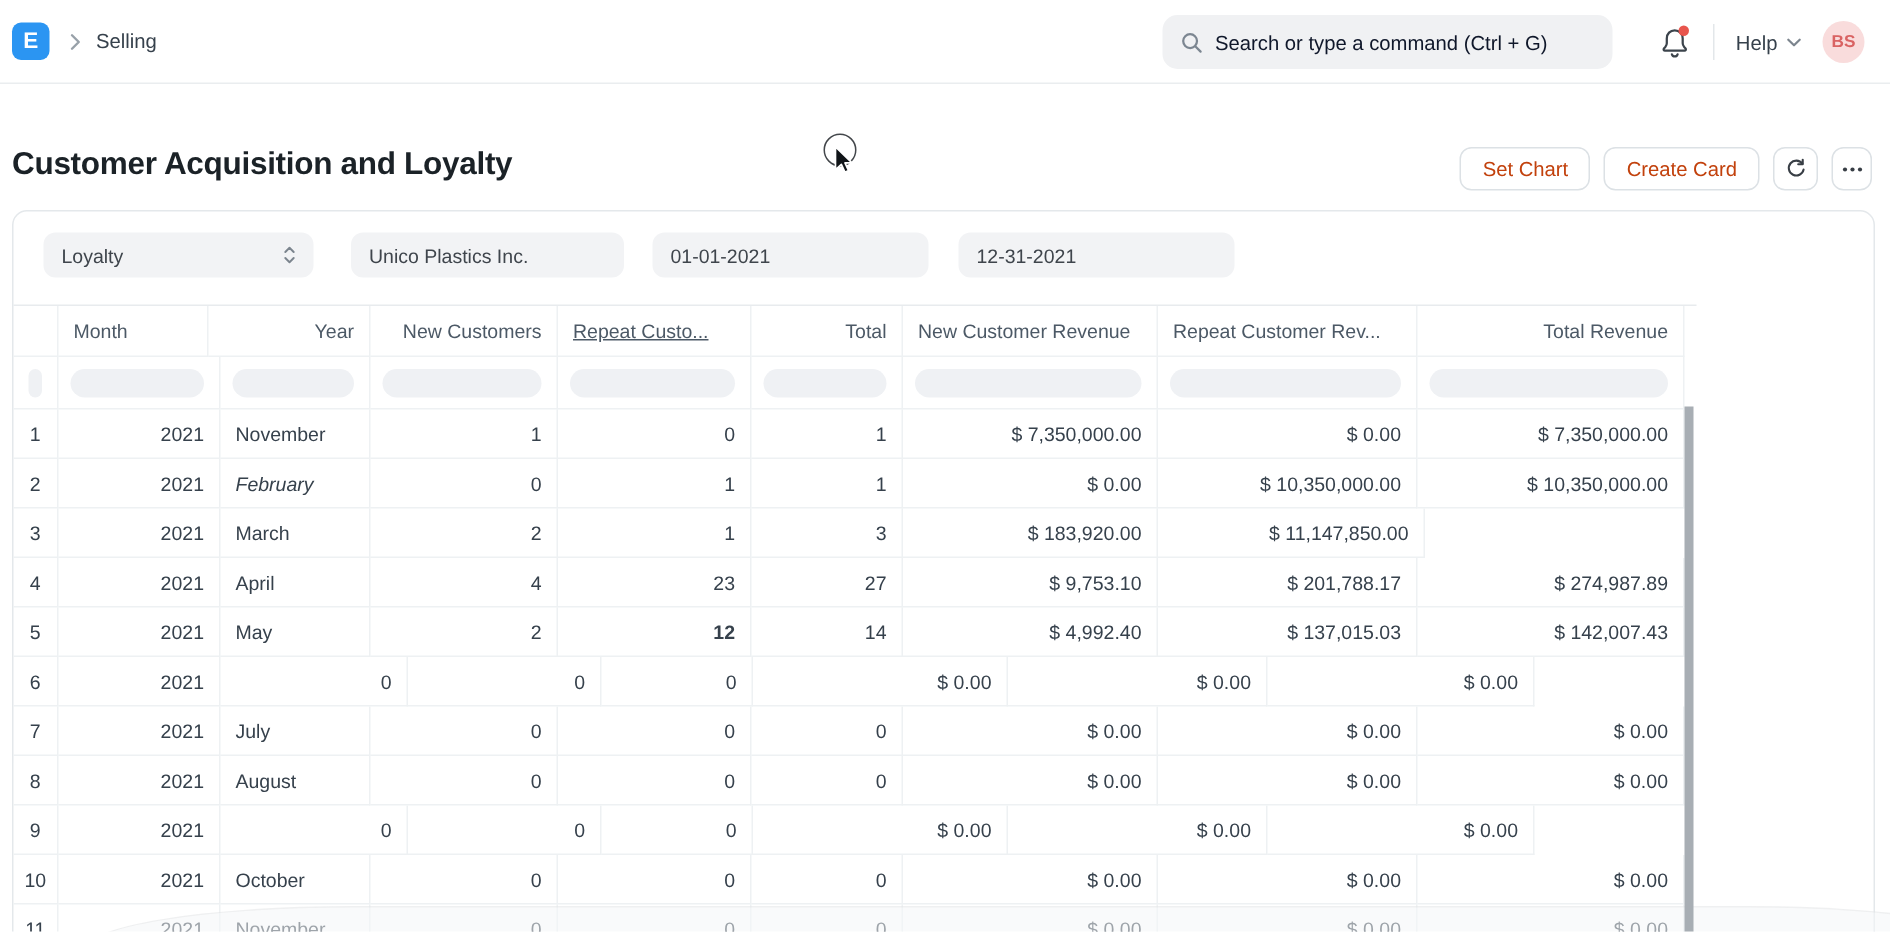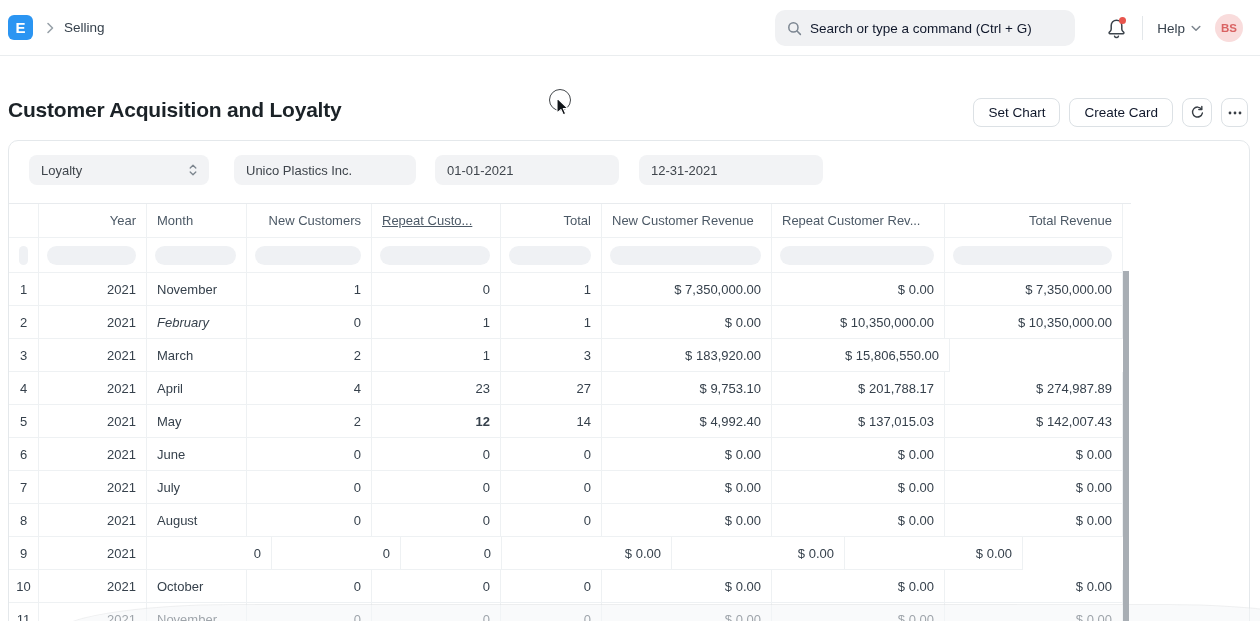--- a/index.html
+++ b/index.html
@@ -29,21 +29,21 @@
   .help { display:flex; align-items:center; gap:6px; font-size:13.5px; color:#36414c; cursor:pointer; }
   .avatar { width:28px; height:28px; border-radius:50%; background:#f9dcdc; color:#d96363;
             font-size:11.5px; font-weight:700; display:flex; align-items:center; justify-content:center; cursor:pointer; }
 
   
   .page-head { position:absolute; top:78px; left:8px; width:1240px; height:34px;
                display:flex; align-items:flex-start; justify-content:space-between;margin-top:20px; }
   .page-title { font-size:21px; font-weight:700; color:#1b2227; letter-spacing:-0.2px; }
   .actions { display:flex; align-items:center; gap:9px; }
   .btn { height:29px; background:#fff; border:1px solid #dce1e5; border-radius:8px;
-         font-size:13.5px; color:#0f172a; padding:0 14px; display:flex; align-items:center;
+         font-size:13.5px; color:#c2410c; padding:0 14px; display:flex; align-items:center;
          justify-content:center; cursor:pointer; font-family:inherit; }
   .btn-icon { width:30px; padding:0; }
 
   
   .spin-ring { position:absolute; left:549px; top:89px; width:22px; height:22px;
                border:1.5px solid #43474b; border-radius:50%; z-index:50; }
   .cursor { position:absolute; left:556px; top:98px; z-index:51; }
 
   
   .card { position:absolute; left:8px; top:140px; width:1242px; height:560px;
@@ -162,22 +162,22 @@
       </span>
     </div>
     <div class="f-input f-company">Unico Plastics Inc.</div>
     <div class="f-input f-date1">01-01-2021</div>
     <div class="f-input f-date2">12-31-2021</div>
   </div>
 
   <div class="dt">
     <div class="dt-row dt-head" id="dt-head">
         <div class="dt-cell al-center" style="width: 30px;"></div>
+        <div class="dt-cell al-left" style="width: 100px;">Month</div>
         <div class="dt-cell al-right" style="width: 108px;">Year</div>
-        <div class="dt-cell al-left" style="width: 100px;">Month</div>
         <div class="dt-cell al-right" style="width: 125px;">New Customers</div>
         <div class="dt-cell al-left" style="width: 129px; text-decoration: underline;">Repeat Custo...</div>
         <div class="dt-cell al-right" style="width: 101px;">Total</div>
         <div class="dt-cell al-left" style="width: 170px;">New Customer Revenue</div>
         <div class="dt-cell al-left" style="width: 173px;">Repeat Customer Rev...</div>
         <div class="dt-cell al-right" style="width: 178px;">Total Revenue</div>
       </div>
     <div class="dt-row dt-filter" id="dt-filter">
         <div class="dt-cell al-left" style="width: 30px;">
           <div class="pill" style="width: 22px; margin: 0px auto;"></div>
@@ -231,21 +231,21 @@
           <div class="dt-cell al-right" style="width: 178px;">$ 10,350,000.00</div>
         </div>
         <div class="dt-row">
           <div class="dt-cell al-center rownum" style="width: 30px;">3</div>
           <div class="dt-cell al-right" style="width: 108px;">2021</div>
           <div class="dt-cell al-left" style="width: 100px;">March</div>
           <div class="dt-cell al-right" style="width: 125px;">2</div>
           <div class="dt-cell al-right" style="width: 129px;">1</div>
           <div class="dt-cell al-right" style="width: 101px;">3</div>
           <div class="dt-cell al-right" style="width: 170px;">$ 183,920.00</div>
-          <div class="dt-cell al-right" style="width: 178px;">$ 15,806,550.00</div>
+          <div class="dt-cell al-right" style="width: 178px;">$ 11,147,850.00</div>
         </div>
         <div class="dt-row">
           <div class="dt-cell al-center rownum" style="width: 30px;">4</div>
           <div class="dt-cell al-right" style="width: 108px;">2021</div>
           <div class="dt-cell al-left" style="width: 100px;">April</div>
           <div class="dt-cell al-right" style="width: 125px;">4</div>
           <div class="dt-cell al-right" style="width: 129px;">23</div>
           <div class="dt-cell al-right" style="width: 101px;">27</div>
           <div class="dt-cell al-right" style="width: 170px;">$ 9,753.10</div>
           <div class="dt-cell al-right" style="width: 173px;">$ 201,788.17</div>
@@ -258,21 +258,20 @@
           <div class="dt-cell al-right" style="width: 125px;">2</div>
           <div class="dt-cell al-right" style="width: 129px; font-weight: bold;">12</div>
           <div class="dt-cell al-right" style="width: 101px;">14</div>
           <div class="dt-cell al-right" style="width: 170px;">$ 4,992.40</div>
           <div class="dt-cell al-right" style="width: 173px;">$ 137,015.03</div>
           <div class="dt-cell al-right" style="width: 178px;">$ 142,007.43</div>
         </div>
         <div class="dt-row">
           <div class="dt-cell al-center rownum" style="width: 30px;">6</div>
           <div class="dt-cell al-right" style="width: 108px;">2021</div>
-          <div class="dt-cell al-left" style="width: 100px;">June</div>
           <div class="dt-cell al-right" style="width: 125px;">0</div>
           <div class="dt-cell al-right" style="width: 129px;">0</div>
           <div class="dt-cell al-right" style="width: 101px;">0</div>
           <div class="dt-cell al-right" style="width: 170px;">$ 0.00</div>
           <div class="dt-cell al-right" style="width: 173px;">$ 0.00</div>
           <div class="dt-cell al-right" style="width: 178px;">$ 0.00</div>
         </div>
         <div class="dt-row">
           <div class="dt-cell al-center rownum" style="width: 30px;">7</div>
           <div class="dt-cell al-right" style="width: 108px;">2021</div>

